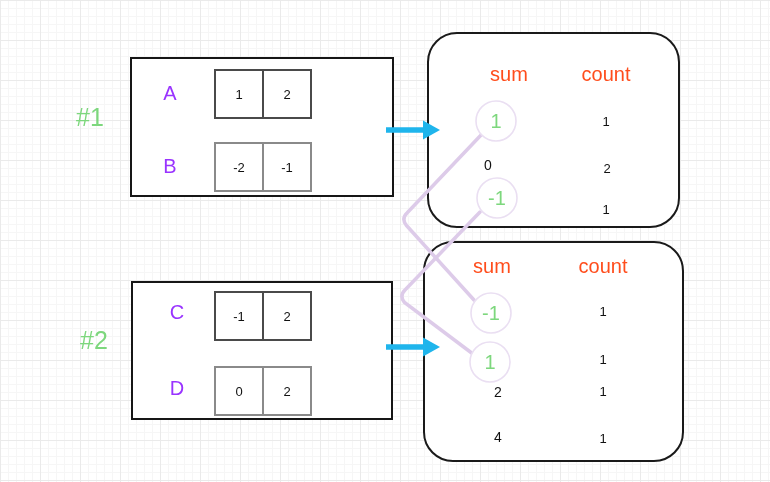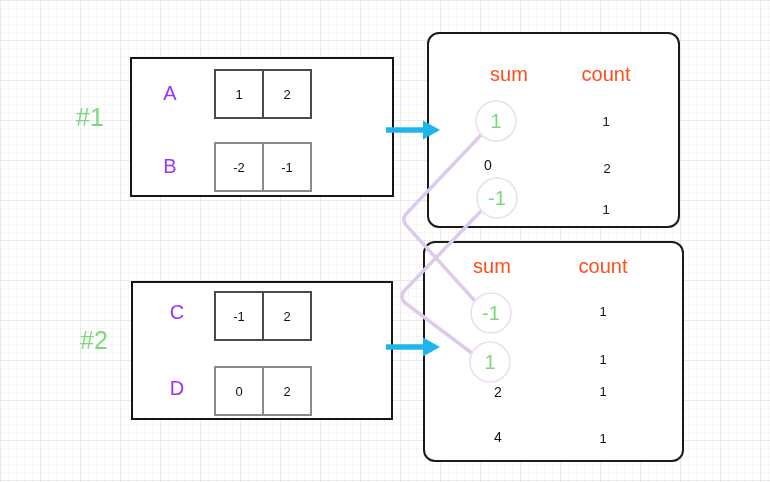--- a/index.html
+++ b/index.html
@@ -16,21 +16,21 @@
   }
   .grp-label{position:absolute;width:40px;text-align:center;font-size:25px;color:#7dd77d;}
   .input-box{position:absolute;background:#fff;border:2px solid #161616;box-sizing:border-box;}
   .letter{position:absolute;width:24px;text-align:center;font-size:20px;line-height:25px;color:#9933ff;}
   .cells{position:absolute;display:flex;}
   .cell{width:50px;height:50px;box-sizing:border-box;display:flex;align-items:center;justify-content:center;
         font-size:13px;color:#111;background:#fff;}
   .cells.dark .cell{border:2px solid #4a4a4a;}
   .cells.gray .cell{border:2px solid #8a8a8a;}
   .cells .cell + .cell{margin-left:-2px;}
-  .result-box{position:absolute;background:#fff;border:2px solid #1a1a1a;border-radius:12px;box-sizing:border-box;padding-left:23px;}
+  .result-box{position:absolute;background:#fff;border:2px solid #1a1a1a;border-radius:30px;box-sizing:border-box;padding-left:23px;}
   .hdr{position:absolute;text-align:center;font-size:20px;line-height:24px;color:#ff4d1c;}
   .val{position:absolute;text-align:center;font-size:14px;line-height:16px;color:#111;}
   .cnt{position:absolute;text-align:center;font-size:13px;line-height:16px;color:#111;}
   .overlay{position:absolute;left:0;top:0;z-index:2;}
   .circled{position:absolute;z-index:3;width:24px;text-align:center;font-size:20px;line-height:26px;color:#7dd77d;}
 </style>
 </head>
 <body>
 
 <div class="canvas">

